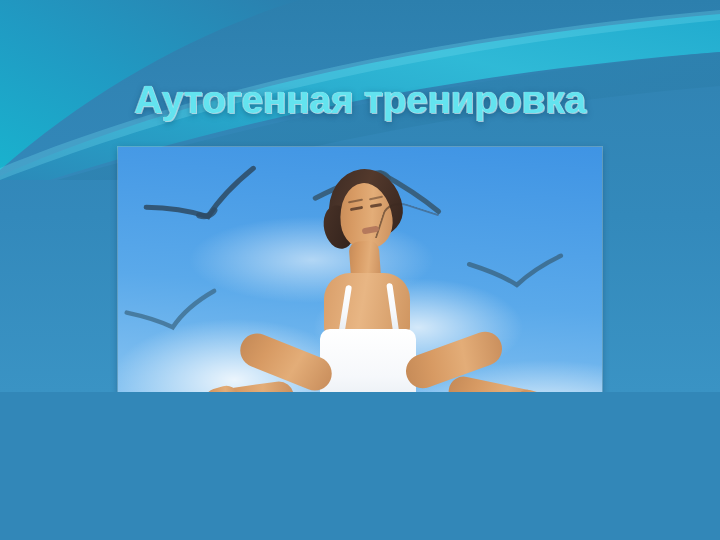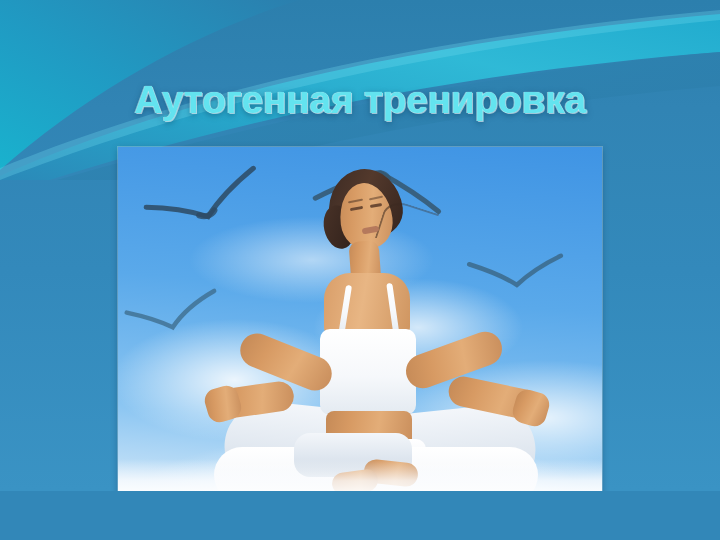--- a/index.html
+++ b/index.html
@@ -2,21 +2,21 @@
 <html><head>
 <meta charset="utf-8">
 <style>
   html,body{margin:0;padding:0;}
   body{
     width:720px;height:540px;overflow:hidden;
     font-family:"Liberation Sans", sans-serif;
     background:#3287b8;
   }
   #slide{
-    position:relative;width:720px;height:491px;overflow:hidden;
+    position:relative;width:720px;height:392px;overflow:hidden;
     background:#3287b8;
   }
   
   .bg-base{
     position:absolute;inset:0;
     background:linear-gradient(180deg,#2c7fad 0%,#3184b4 22%,#3389bb 55%,#3a93c4 100%);
   }
   
   .wave-wrap{position:absolute;left:0;top:0;width:720px;height:180px;overflow:hidden;}
   .wave-wrap svg{display:block;}

